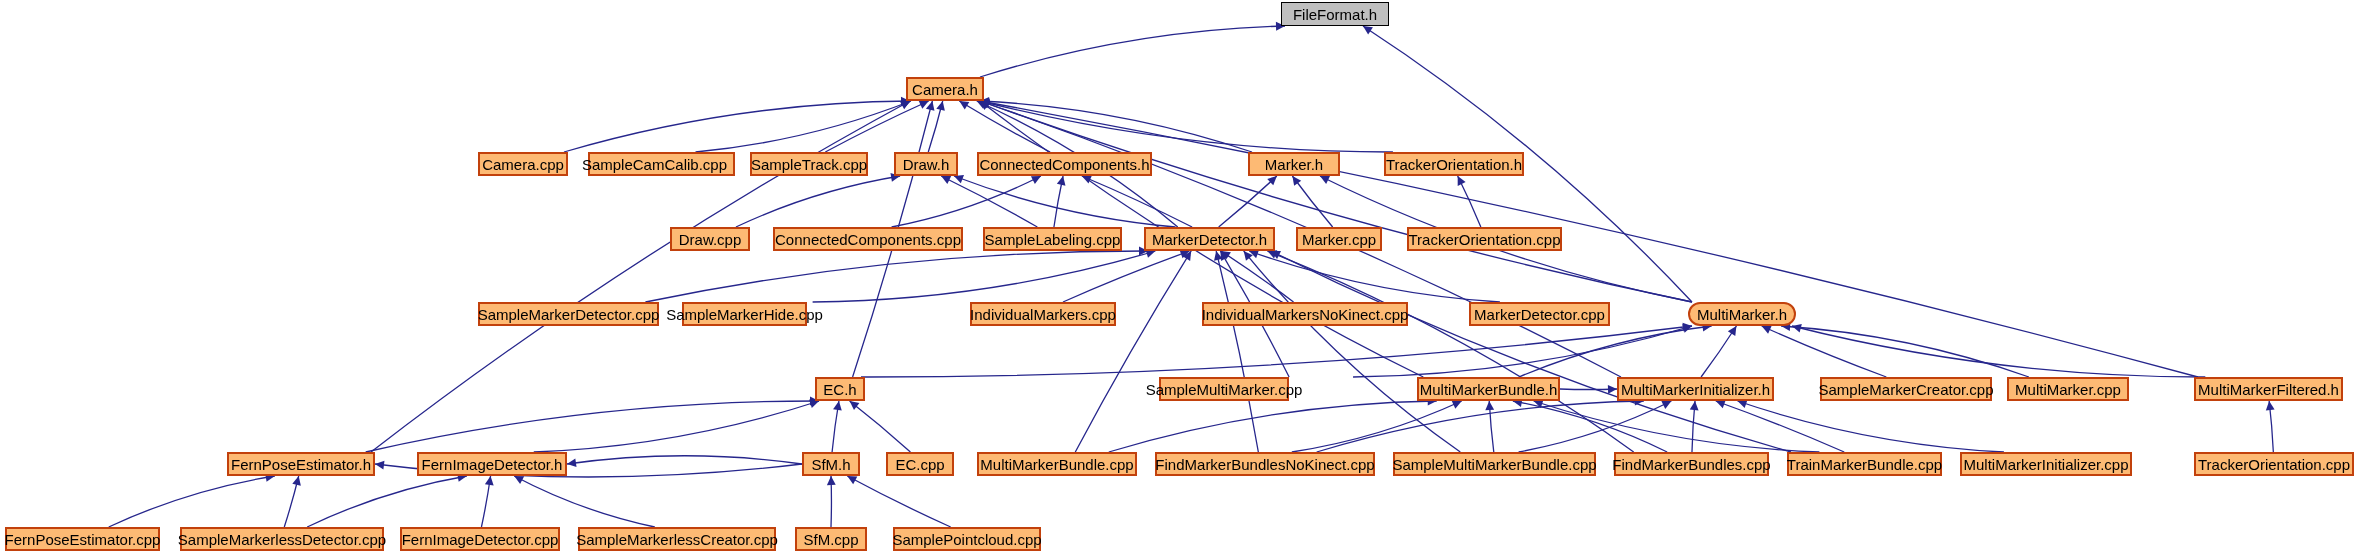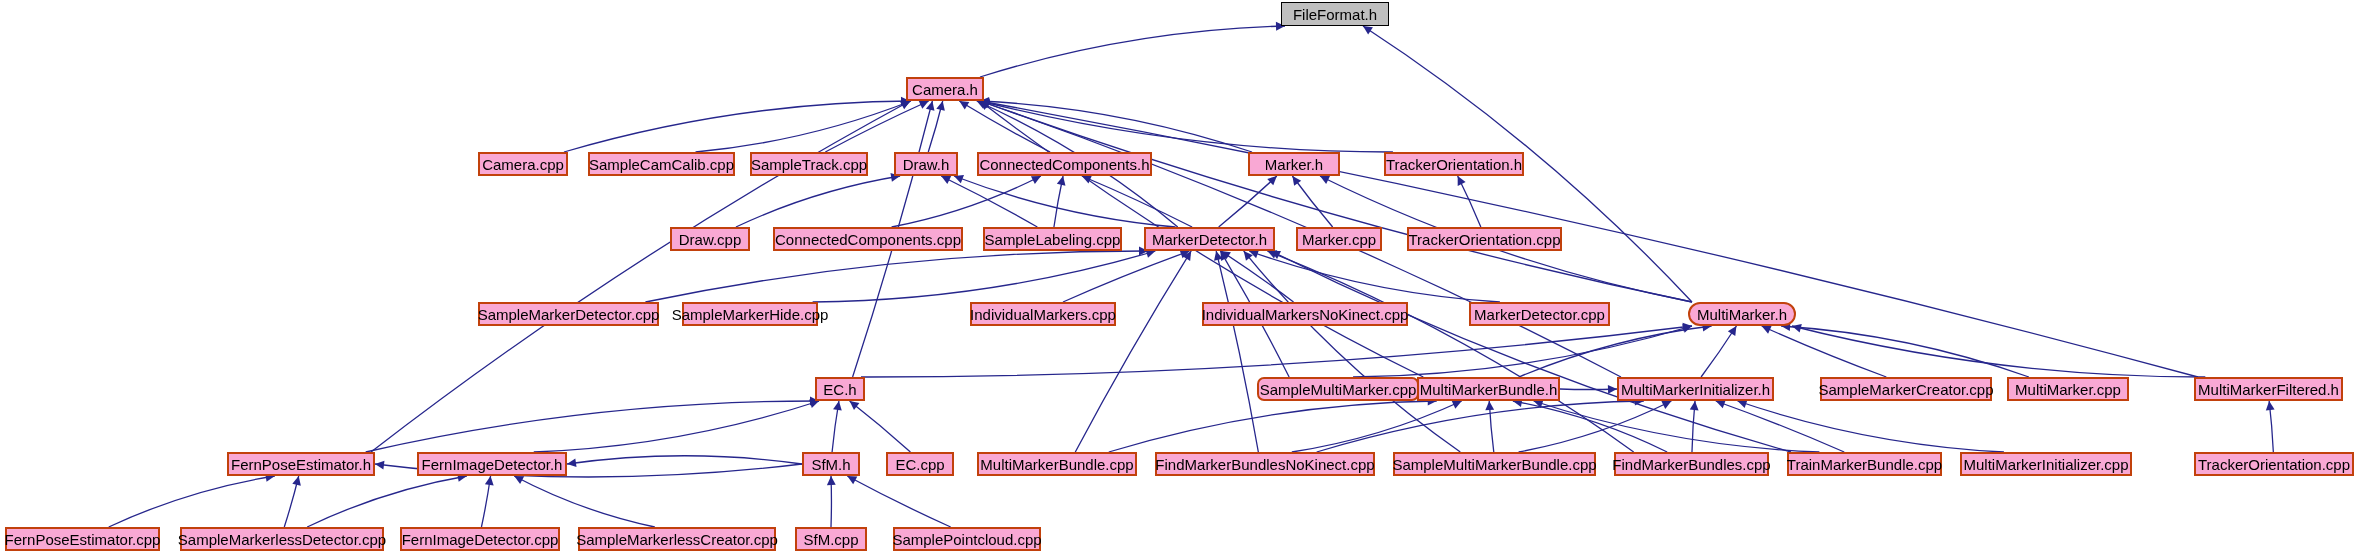--- a/index.html
+++ b/index.html
@@ -20,21 +20,21 @@
     left: 0;
     top: 0;
     width: 2379px;
     height: 560px;
     pointer-events: none;
   }
   .node {
     position: absolute;
     box-sizing: border-box;
     border: 2px solid #c2410c;
-    background: #f9a8d4;
+    background: #fdba74;
     color: #000000;
     font-size: 15px;
     line-height: 1;
     display: flex;
     align-items: center;
     justify-content: center;
     white-space: nowrap;
     height: 24px;
     z-index: 5;
     letter-spacing: 0px;
@@ -335,21 +335,21 @@
     </svg>
 <div class="node root" style="left: 1281px; top: 2px; width: 108px;">
       <span class="label">FileFormat.h</span>
     </div>
     <div class="node thick" style="left: 906px; top: 77px; width: 78px;">
       <span class="label">Camera.h</span>
     </div>
     <div class="node" style="left: 478px; top: 152px; width: 90px;">
       <span class="label">Camera.cpp</span>
     </div>
-    <div class="node" style="left: 588px; top: 152px; width: 147px;">
+    <div class="node" style="left: 588px; top: 152px; width: 147px; justify-content: flex-end;">
       <span class="label">SampleCamCalib.cpp</span>
     </div>
     <div class="node" style="left: 750px; top: 152px; width: 118px;">
       <span class="label">SampleTrack.cpp</span>
     </div>
     <div class="node thick" style="left: 894px; top: 152px; width: 64px;">
       <span class="label">Draw.h</span>
     </div>
     <div class="node thick" style="left: 977px; top: 152px; width: 175px;">
       <span class="label">ConnectedComponents.h</span>
@@ -374,39 +374,39 @@
     </div>
     <div class="node thick" style="left: 1296px; top: 227px; width: 86px;">
       <span class="label">Marker.cpp</span>
     </div>
     <div class="node" style="left: 1407px; top: 227px; width: 155px;">
       <span class="label">TrackerOrientation.cpp</span>
     </div>
     <div class="node" style="left: 478px; top: 302px; width: 181px;">
       <span class="label">SampleMarkerDetector.cpp</span>
     </div>
-    <div class="node" style="left: 682px; top: 302px; width: 136px; align-items: center;">
+    <div class="node" style="left: 682px; top: 302px; width: 125px; align-items: center;">
       <span class="label">SampleMarkerHide.cpp</span>
     </div>
     <div class="node" style="left: 970px; top: 302px; width: 146px;">
       <span class="label">IndividualMarkers.cpp</span>
     </div>
     <div class="node" style="left: 1202px; top: 302px; width: 206px;">
       <span class="label">IndividualMarkersNoKinect.cpp</span>
     </div>
     <div class="node thick" style="left: 1469px; top: 302px; width: 141px;">
       <span class="label">MarkerDetector.cpp</span>
     </div>
     <div class="node thick" style="left: 1688px; top: 302px; width: 108px; border-radius: 12px;">
       <span class="label">MultiMarker.h</span>
     </div>
     <div class="node thick" style="left: 815px; top: 377px; width: 50px;">
       <span class="label">EC.h</span>
     </div>
-    <div class="node thick" style="left: 1257px; top: 377px; width: 162px; border-radius: 7px;">
+    <div class="node thick" style="left: 1159px; top: 377px; width: 130px;">
       <span class="label">SampleMultiMarker.cpp</span>
     </div>
     <div class="node thick" style="left: 1417px; top: 377px; width: 143px;">
       <span class="label">MultiMarkerBundle.h</span>
     </div>
     <div class="node thick" style="left: 1617px; top: 377px; width: 157px;">
       <span class="label">MultiMarkerInitializer.h</span>
     </div>
     <div class="node" style="left: 1820px; top: 377px; width: 172px;">
       <span class="label">SampleMarkerCreator.cpp</span>

